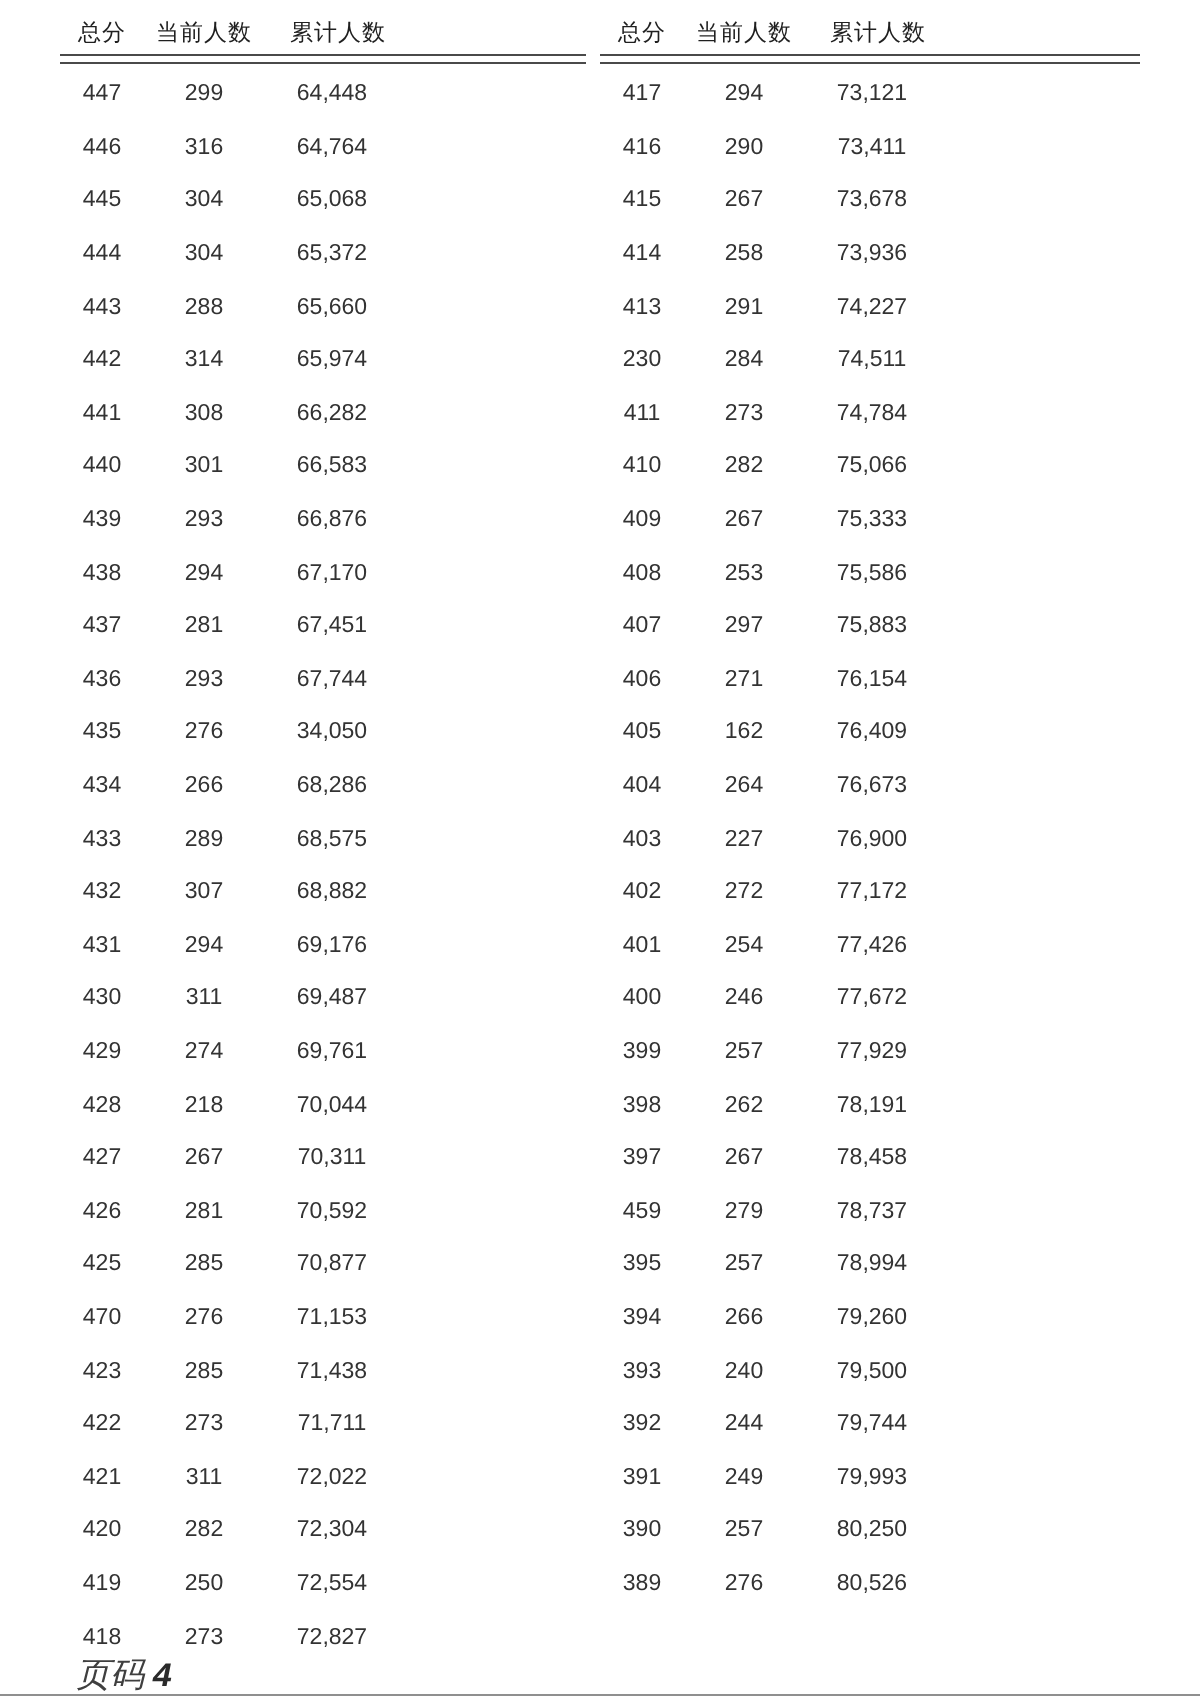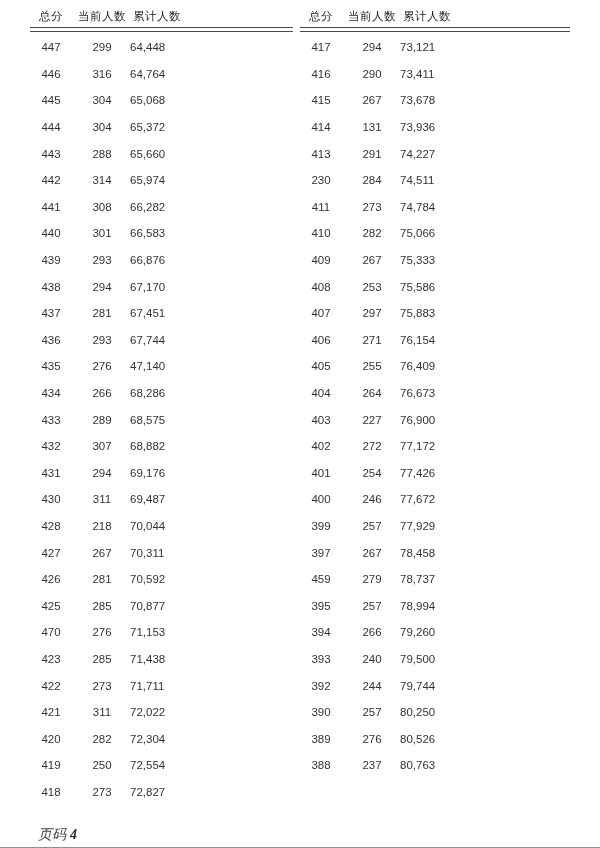--- a/index.html
+++ b/index.html
@@ -19,33 +19,33 @@
   .score-table.left{left:30px;width:263px;}
   .score-table.right{left:300px;width:270px;}
   .thead{
     display:flex;height:16px;align-items:center;
     font-family:"Liberation Serif","DejaVu Serif",serif;
     font-size:11.5px;color:#1f1f1f;letter-spacing:.5px;
   }
   .th{display:inline-block;}
   .col-score{width:42px;text-align:center;}
   .col-current{width:56px;margin-left:2px;text-align:center;}
-  .th.col-cumulative{width:72px;text-align:left;padding-left:3px;}
-  .td.col-cumulative{width:72px;text-align:left;}
+  .th.col-cumulative{width:72px;text-align:center;padding-left:3px;}
+  .td.col-cumulative{width:72px;text-align:center;}
   .rule{
     margin-top:3px;height:3px;
     border-top:1px solid #4a4a4a;
     border-bottom:1px solid #4a4a4a;
   }
   .tbody{margin-top:2px;}
   .tr{display:flex;height:26.6px;align-items:center;font-size:11.5px;color:#333333;}
   .footer{
     position:absolute;left:38px;top:826px;
-    font-family:Liberation Serif, serif;
-    font-style:italic;font-size:14px;color:#3f3f3f;
+    font-family:Liberation Mono, monospace;
+    font-style:italic;font-size:17px;color:#3f3f3f;
   }
   .footer .num{font-weight:bold;margin-left:4px;color:#2a2a2a;}
 </style>
 </head>
 <body>
 
 <div class="page">
 
   <div class="score-table left">
     <div class="thead">
@@ -111,21 +111,21 @@
           <span class="td col-cumulative">67,451</span>
         </div>
         <div class="tr">
           <span class="td col-score">436</span>
           <span class="td col-current">293</span>
           <span class="td col-cumulative">67,744</span>
         </div>
         <div class="tr">
           <span class="td col-score">435</span>
           <span class="td col-current">276</span>
-          <span class="td col-cumulative">47,140</span>
+          <span class="td col-cumulative">34,050</span>
         </div>
         <div class="tr">
           <span class="td col-score">434</span>
           <span class="td col-current">266</span>
           <span class="td col-cumulative">68,286</span>
         </div>
         <div class="tr">
           <span class="td col-score">433</span>
           <span class="td col-current">289</span>
           <span class="td col-cumulative">68,575</span>
@@ -137,20 +137,25 @@
         </div>
         <div class="tr">
           <span class="td col-score">431</span>
           <span class="td col-current">294</span>
           <span class="td col-cumulative">69,176</span>
         </div>
         <div class="tr">
           <span class="td col-score">430</span>
           <span class="td col-current">311</span>
           <span class="td col-cumulative">69,487</span>
+        </div>
+        <div class="tr">
+          <span class="td col-score">429</span>
+          <span class="td col-current">274</span>
+          <span class="td col-cumulative">69,761</span>
         </div>
         <div class="tr">
           <span class="td col-score">428</span>
           <span class="td col-current">218</span>
           <span class="td col-cumulative">70,044</span>
         </div>
         <div class="tr">
           <span class="td col-score">427</span>
           <span class="td col-current">267</span>
           <span class="td col-cumulative">70,311</span>
@@ -221,21 +226,21 @@
           <span class="td col-current">290</span>
           <span class="td col-cumulative">73,411</span>
         </div>
         <div class="tr">
           <span class="td col-score">415</span>
           <span class="td col-current">267</span>
           <span class="td col-cumulative">73,678</span>
         </div>
         <div class="tr">
           <span class="td col-score">414</span>
-          <span class="td col-current">131</span>
+          <span class="td col-current">258</span>
           <span class="td col-cumulative">73,936</span>
         </div>
         <div class="tr">
           <span class="td col-score">413</span>
           <span class="td col-current">291</span>
           <span class="td col-cumulative">74,227</span>
         </div>
         <div class="tr">
           <span class="td col-score">230</span>
           <span class="td col-current">284</span>
@@ -266,21 +271,21 @@
           <span class="td col-current">297</span>
           <span class="td col-cumulative">75,883</span>
         </div>
         <div class="tr">
           <span class="td col-score">406</span>
           <span class="td col-current">271</span>
           <span class="td col-cumulative">76,154</span>
         </div>
         <div class="tr">
           <span class="td col-score">405</span>
-          <span class="td col-current">255</span>
+          <span class="td col-current">162</span>
           <span class="td col-cumulative">76,409</span>
         </div>
         <div class="tr">
           <span class="td col-score">404</span>
           <span class="td col-current">264</span>
           <span class="td col-cumulative">76,673</span>
         </div>
         <div class="tr">
           <span class="td col-score">403</span>
           <span class="td col-current">227</span>
@@ -300,20 +305,25 @@
           <span class="td col-score">400</span>
           <span class="td col-current">246</span>
           <span class="td col-cumulative">77,672</span>
         </div>
         <div class="tr">
           <span class="td col-score">399</span>
           <span class="td col-current">257</span>
           <span class="td col-cumulative">77,929</span>
         </div>
         <div class="tr">
+          <span class="td col-score">398</span>
+          <span class="td col-current">262</span>
+          <span class="td col-cumulative">78,191</span>
+        </div>
+        <div class="tr">
           <span class="td col-score">397</span>
           <span class="td col-current">267</span>
           <span class="td col-cumulative">78,458</span>
         </div>
         <div class="tr">
           <span class="td col-score">459</span>
           <span class="td col-current">279</span>
           <span class="td col-cumulative">78,737</span>
         </div>
         <div class="tr">
@@ -330,34 +340,34 @@
           <span class="td col-score">393</span>
           <span class="td col-current">240</span>
           <span class="td col-cumulative">79,500</span>
         </div>
         <div class="tr">
           <span class="td col-score">392</span>
           <span class="td col-current">244</span>
           <span class="td col-cumulative">79,744</span>
         </div>
         <div class="tr">
+          <span class="td col-score">391</span>
+          <span class="td col-current">249</span>
+          <span class="td col-cumulative">79,993</span>
+        </div>
+        <div class="tr">
           <span class="td col-score">390</span>
           <span class="td col-current">257</span>
           <span class="td col-cumulative">80,250</span>
         </div>
         <div class="tr">
           <span class="td col-score">389</span>
           <span class="td col-current">276</span>
           <span class="td col-cumulative">80,526</span>
         </div>
-        <div class="tr">
-          <span class="td col-score">388</span>
-          <span class="td col-current">237</span>
-          <span class="td col-cumulative">80,763</span>
-        </div>
       </div>
   </div>
 
   <div class="footer">
     <span>页码</span><span class="num">4</span>
   </div>
 
   <div class="bottom-border"></div>
 </div>
 

